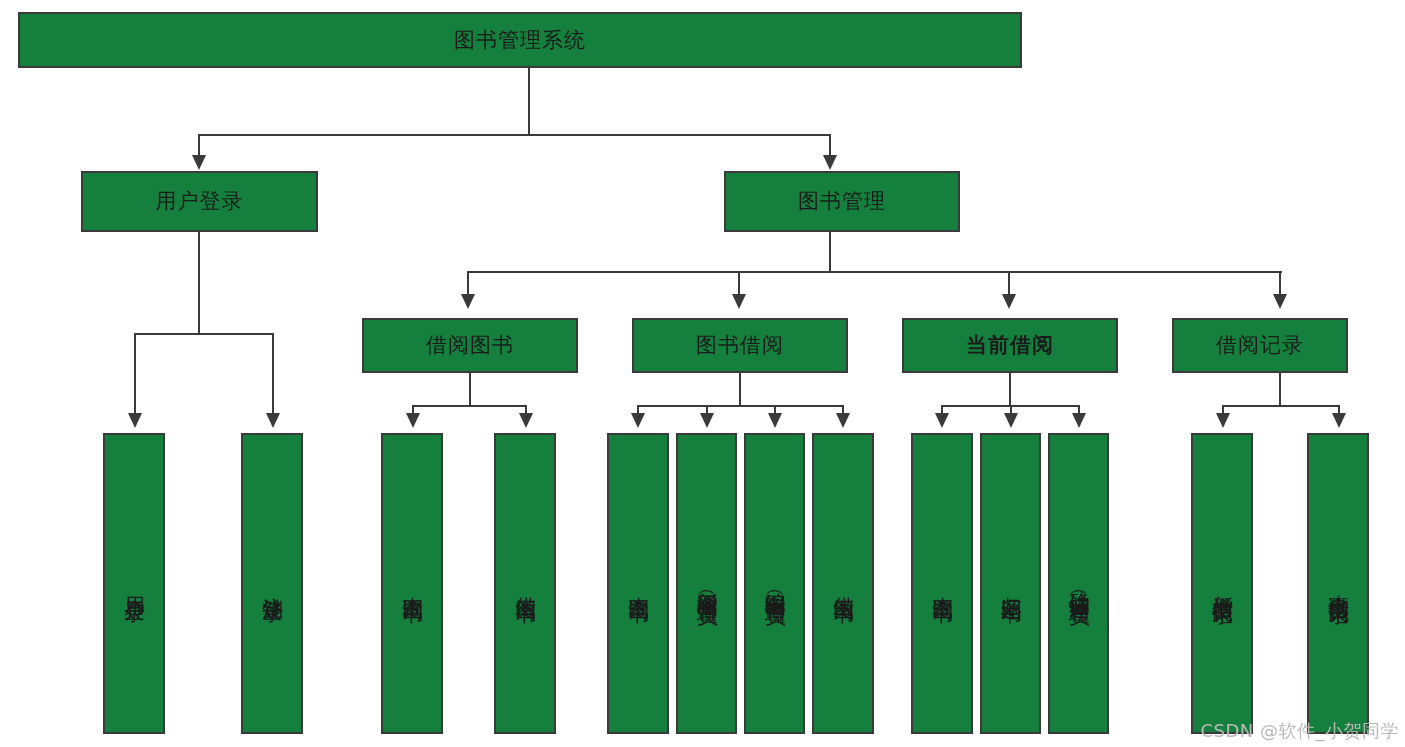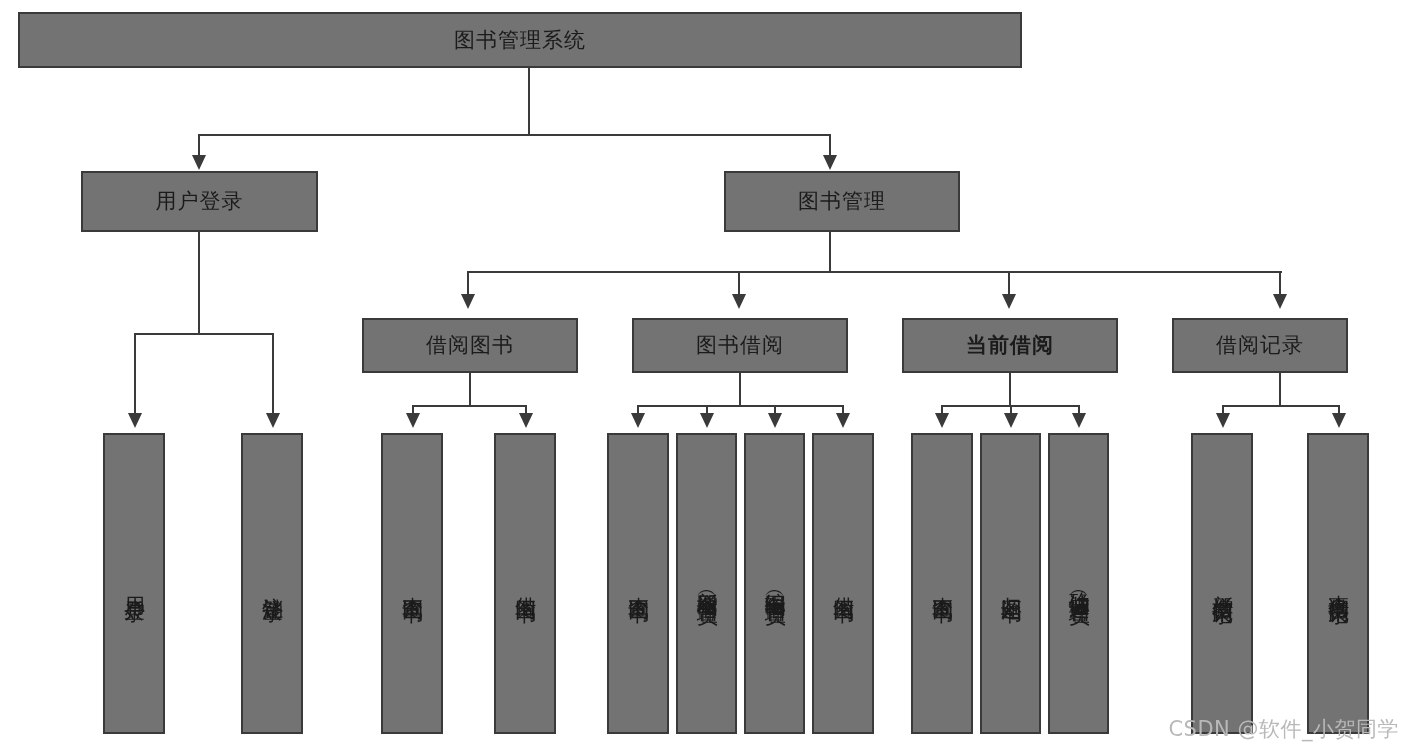--- a/index.html
+++ b/index.html
@@ -12,21 +12,21 @@
     position:relative;
     width:1405px;
     height:747px;
     background:#ffffff;
     overflow:hidden;
   }
   
   .node{
     position:absolute;
     box-sizing:border-box;
-    background:#737373;
+    background:#15803d;
     border:2.2px solid #3a3a3a;
     display:flex;
     align-items:center;
     justify-content:center;
     text-align:center;
   }
   .node .lbl{
     font-size:21px;
     line-height:1.25;
     letter-spacing:1px;
@@ -64,21 +64,21 @@
     width:0;height:0;
     border-left:7.5px solid transparent;
     border-right:7.5px solid transparent;
     border-top:15px solid #3a3a3a;
   }
   
   #watermark{
     position:absolute;
     right:6px;
     bottom:4px;
-    font-size:21px;
+    font-size:18px;
     color:#b9b9b9;
     letter-spacing:0.5px;
     white-space:nowrap;
     user-select:none;
   }
 </style>
 </head>
 <body>
 
 <div id="canvas">

